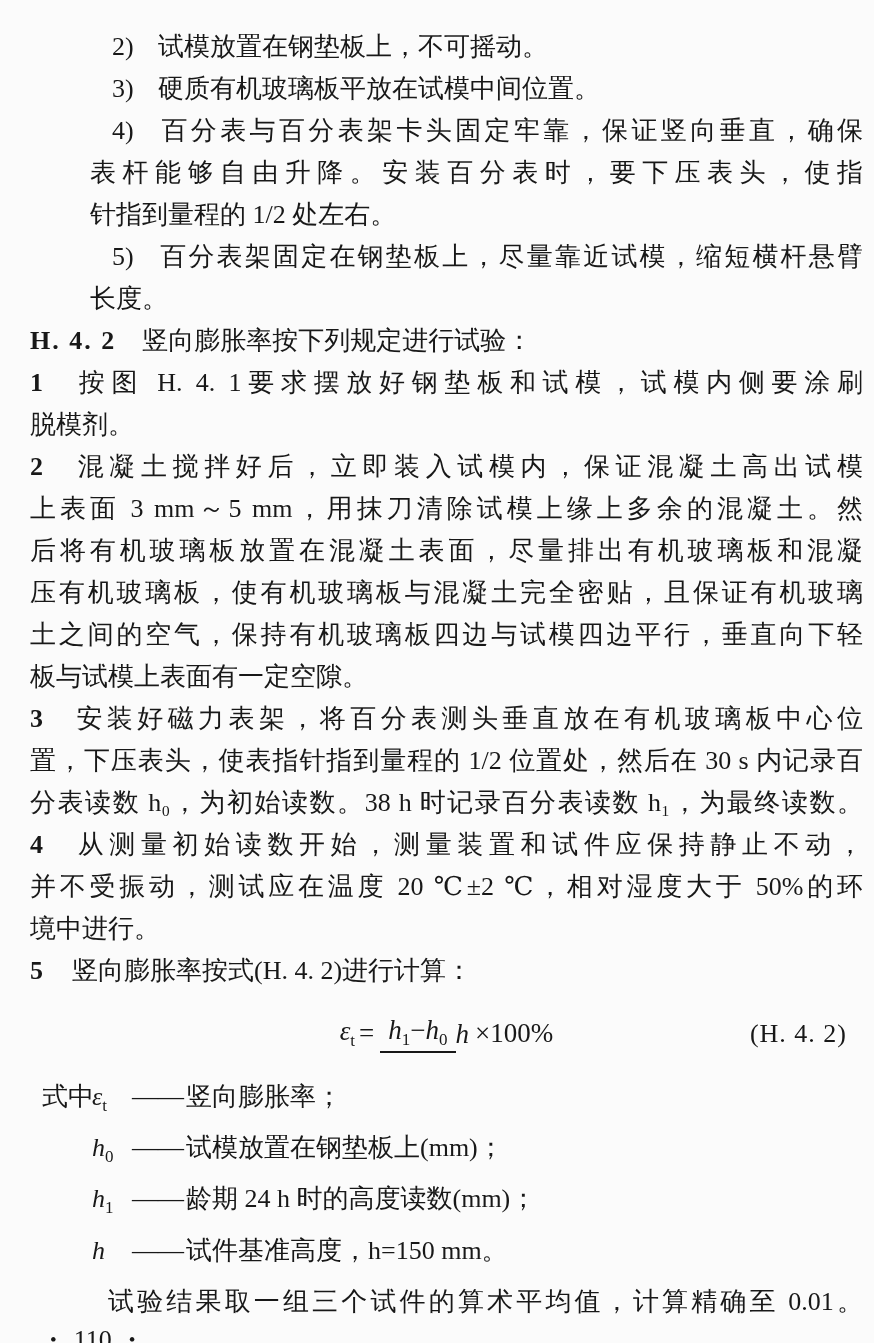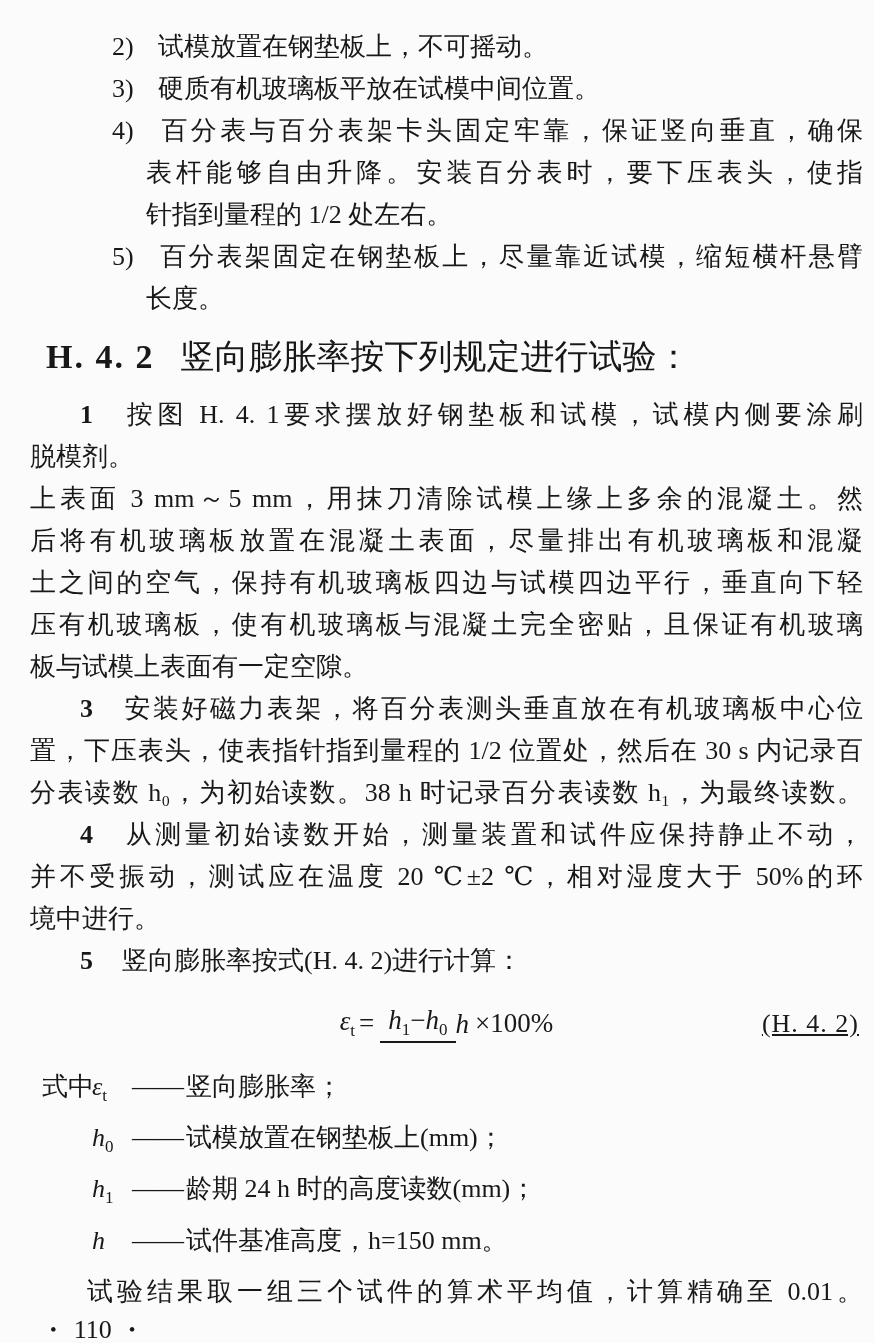--- a/index.html
+++ b/index.html
@@ -12,48 +12,48 @@
     overflow: hidden;
   }
   .page { padding: 26px 11px 8px 30px; box-sizing: border-box; width: 874px; height: 1343px; }
 
   .line { line-height: 42px; text-align: justify; }
   .line.fill { text-align-last: justify; }
   .line.end  { text-align-last: auto; }
 
   
   .li-first { margin-left: 82px; }
-  .li-cont  { margin-left: 116px; }
+  .li-cont  { margin-left: 60px; }
   .marker { display: inline-block; width: 46px; }
 
   
-  .section-heading { margin: 16px; font-size: 34px; font-weight: normal; line-height: 42px; }
+  .section-heading { margin: 0; font-size: 26px; font-weight: normal; line-height: 42px; }
   .h-label { font-weight: bold; margin-right: 26px; letter-spacing: 2px; }
 
   
-  .p-first { margin-left: 50px; }
+  .p-first { }
   .pnum { display: inline-block; width: 42px; font-weight: bold; }
 
   
   .formula-block { position: relative; height: 84px; display: flex; align-items: center; justify-content: center; }
   .formula { display: inline-flex; align-items: center; gap: 4px; font-size: 27px; }
   i { font-style: italic; }
   sub { font-size: 17px; }
   .frac { display: inline-flex; flex-direction: row; align-items: center; line-height: 1.12; margin: 0 2px; }
   .num { border-bottom: 2px solid #181818; padding: 0 8px 2px 8px; }
   .den { padding-top: 1px; }
-  .eq-number { position: absolute; right: 4px; top: 50%; transform: translateY(-50%); letter-spacing: 1px; text-decoration: underline; }
+  .eq-number { position: absolute; right: 16px; top: 50%; transform: translateY(-50%); letter-spacing: 1px; }
 
   
   .def-row { position: relative; line-height: 42px; padding-left: 62px; }
   .def-lead { position: absolute; left: 12px; top: 0; }
   .def-sym { display: inline-block; width: 40px; }
   .def-dash { letter-spacing: 0; margin-right: 2px; }
 
-  .closing { margin-left: 57px; }
+  .closing { margin-left: 78px; }
 
   .footer { line-height: 34px; margin-left: 20px; display: flex; align-items: center; gap: 17px; }
   .footer .dot { font-size: 19px; }
 </style>
 </head>
 <body>
 
 <div class="page">
 
   <section>
@@ -75,24 +75,25 @@
   </section>
 
   <h2 class="section-heading line end"><span class="h-label">H. 4. 2</span><span>竖向膨胀率按下列规定进行试验：</span></h2>
 
   <div>
     <div class="line fill p-first"><span class="pnum">1</span><span>按图 H. 4. 1要求摆放好钢垫板和试模，试模内侧要涂刷</span></div>
     <div class="line end">脱模剂。</div>
   </div>
 
   <div>
+    <div class="line fill p-first"><span class="pnum">2</span><span>混凝土搅拌好后，立即装入试模内，保证混凝土高出试模</span></div>
     <div class="line fill">上表面 3 mm～5 mm，用抹刀清除试模上缘上多余的混凝土。然</div>
     <div class="line fill">后将有机玻璃板放置在混凝土表面，尽量排出有机玻璃板和混凝</div>
+    <div class="line fill">压有机玻璃板，使有机玻璃板与混凝土完全密贴，且保证有机玻璃</div>
     <div class="line fill">土之间的空气，保持有机玻璃板四边与试模四边平行，垂直向下轻</div>
-    <div class="line fill">压有机玻璃板，使有机玻璃板与混凝土完全密贴，且保证有机玻璃</div>
     <div class="line end">板与试模上表面有一定空隙。</div>
   </div>
 
   <div>
     <div class="line fill p-first"><span class="pnum">3</span><span>安装好磁力表架，将百分表测头垂直放在有机玻璃板中心位</span></div>
     <div class="line fill">置，下压表头，使表指针指到量程的 1/2 位置处，然后在 30 s 内记录百</div>
     <div class="line fill">分表读数 h₀，为初始读数。38 h 时记录百分表读数 h₁，为最终读数。</div>
   </div>
 
   <div>

